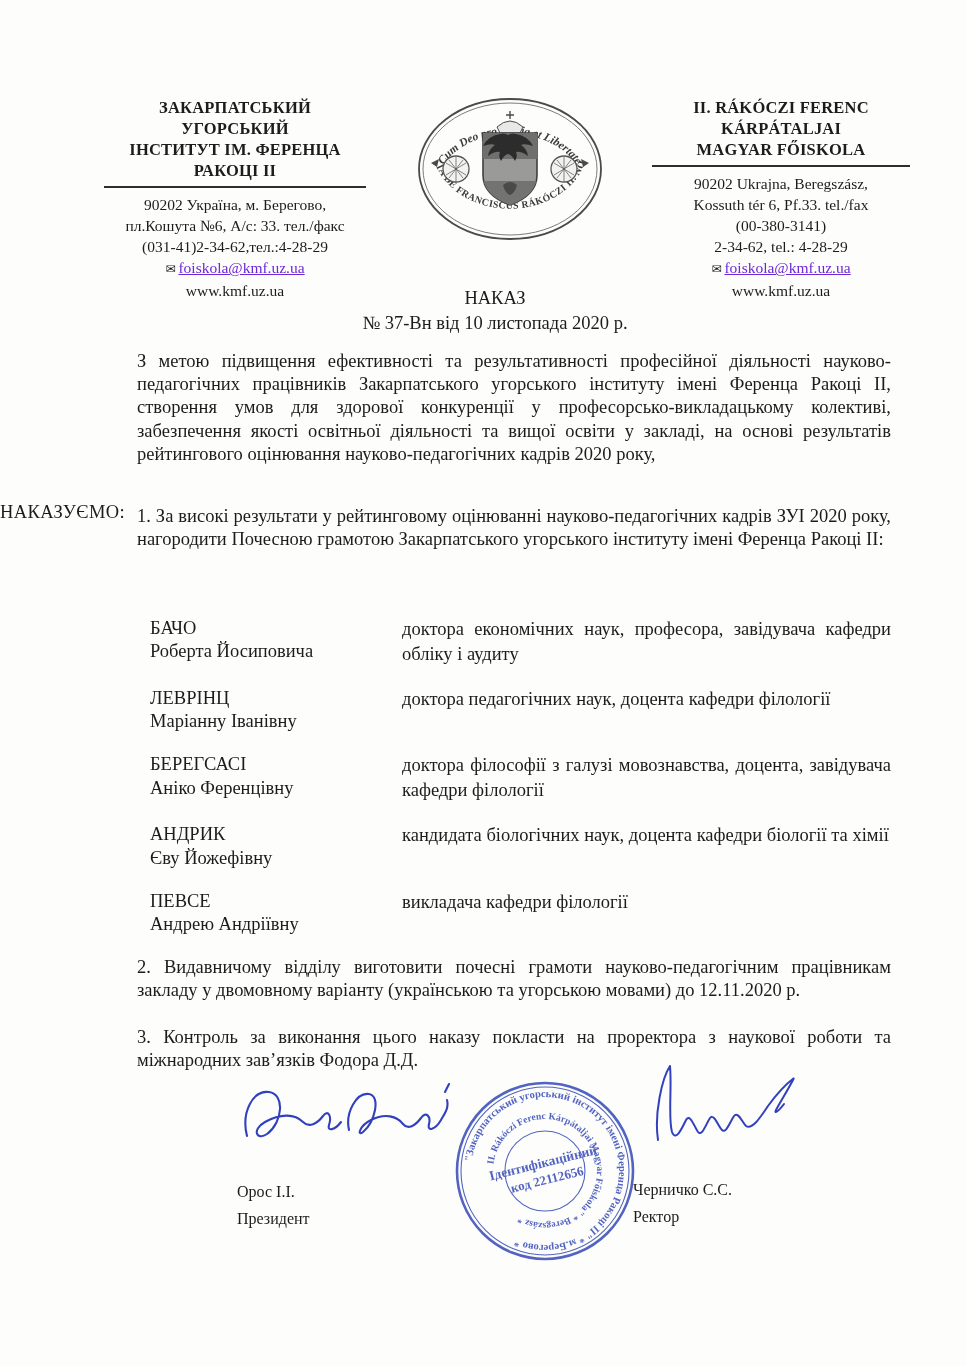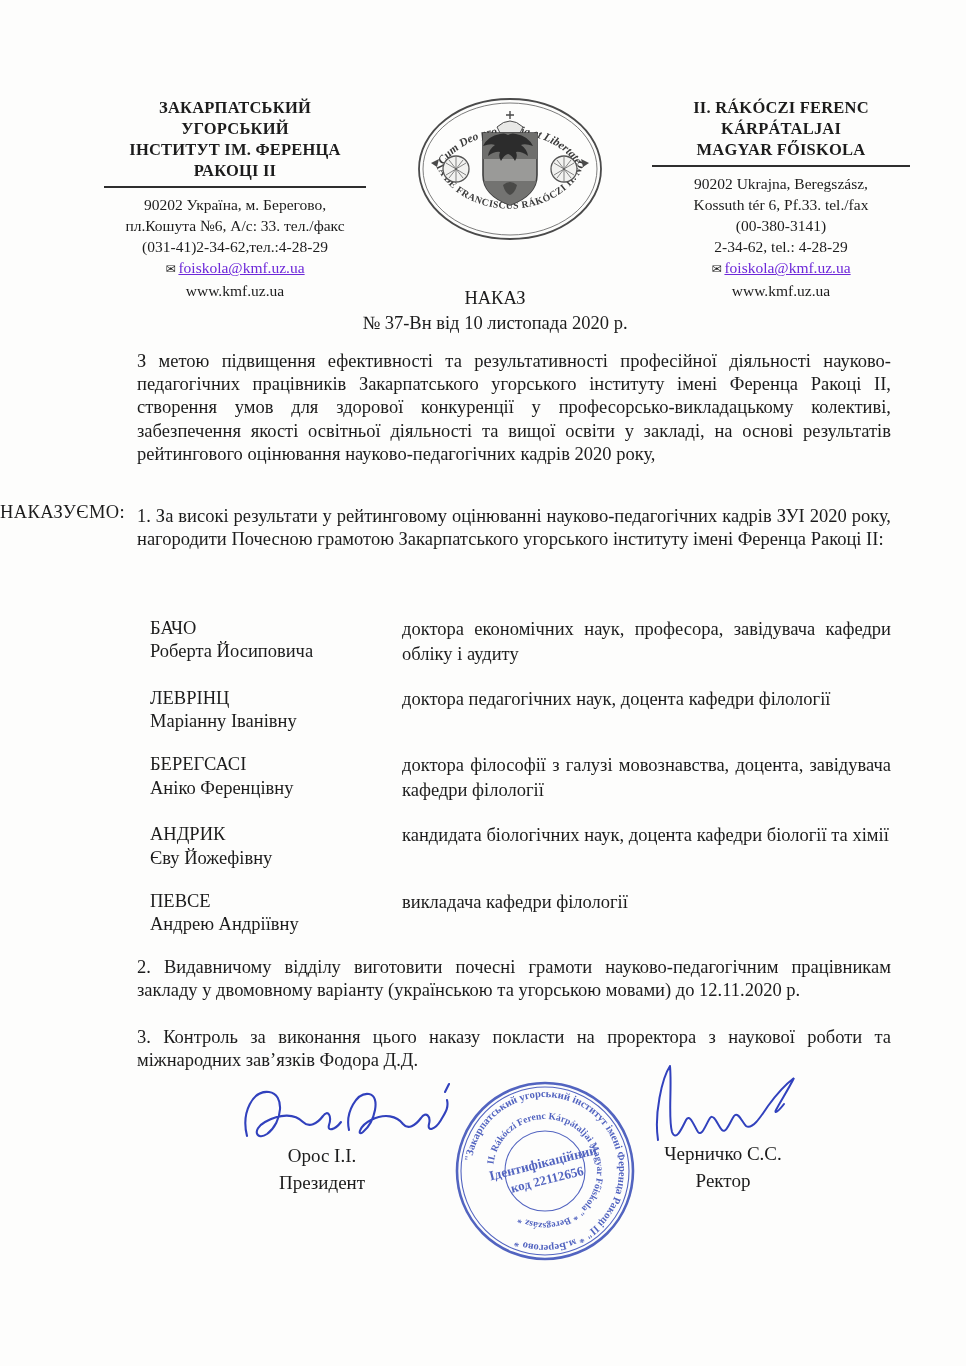--- a/index.html
+++ b/index.html
@@ -30,21 +30,21 @@
   .item2{top:956px;}
   .item3{top:1026px;}
 
   .awardees{position:absolute;top:617px;left:150px;width:741px;
             display:flex;flex-direction:column;gap:20px;}
   .awardee{display:grid;grid-template-columns:252px 1fr;min-height:46px;}
   .aw-name{font-size:18.5px;line-height:23.2px;}
   .aw-desc{font-size:18.5px;line-height:25px;text-align:justify;}
 
   
-  .sig-name{position:absolute;text-align:center;font-size:19px;line-height:27px;}
+  .sig-name{position:absolute;text-align:left;font-size:16px;line-height:27px;margin-top:36px;}
   .sig-left-name{left:237px;top:1142px;width:170px;}
   .sig-right-name{left:633px;top:1140px;width:180px;}
   .sig-svg{position:absolute;}
   .stamp-svg{position:absolute;left:450px;top:1076px;}
 </style>
 </head>
 <body>
 
 <div class="page">
 

